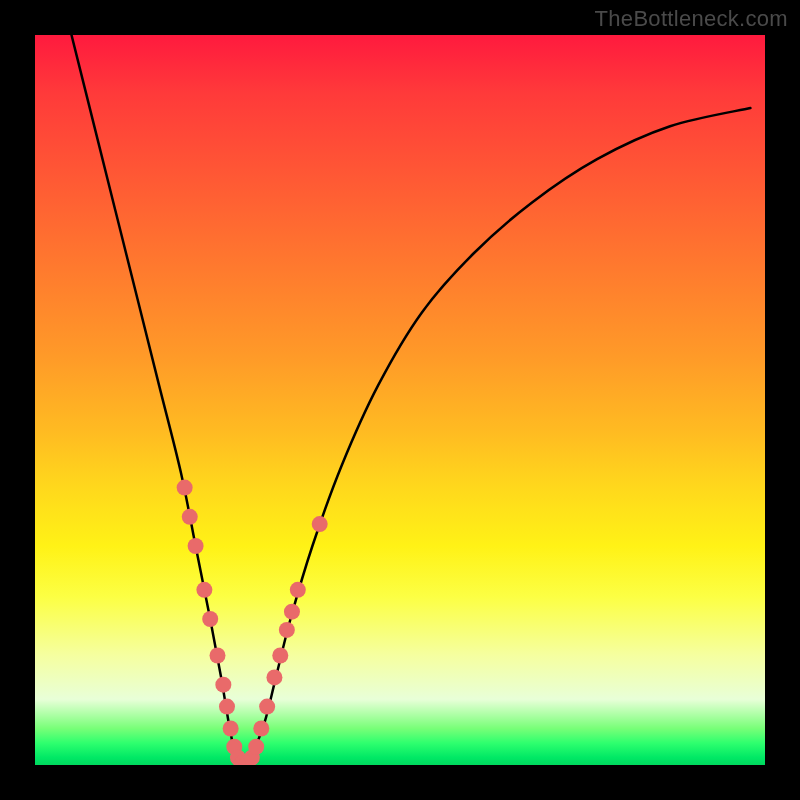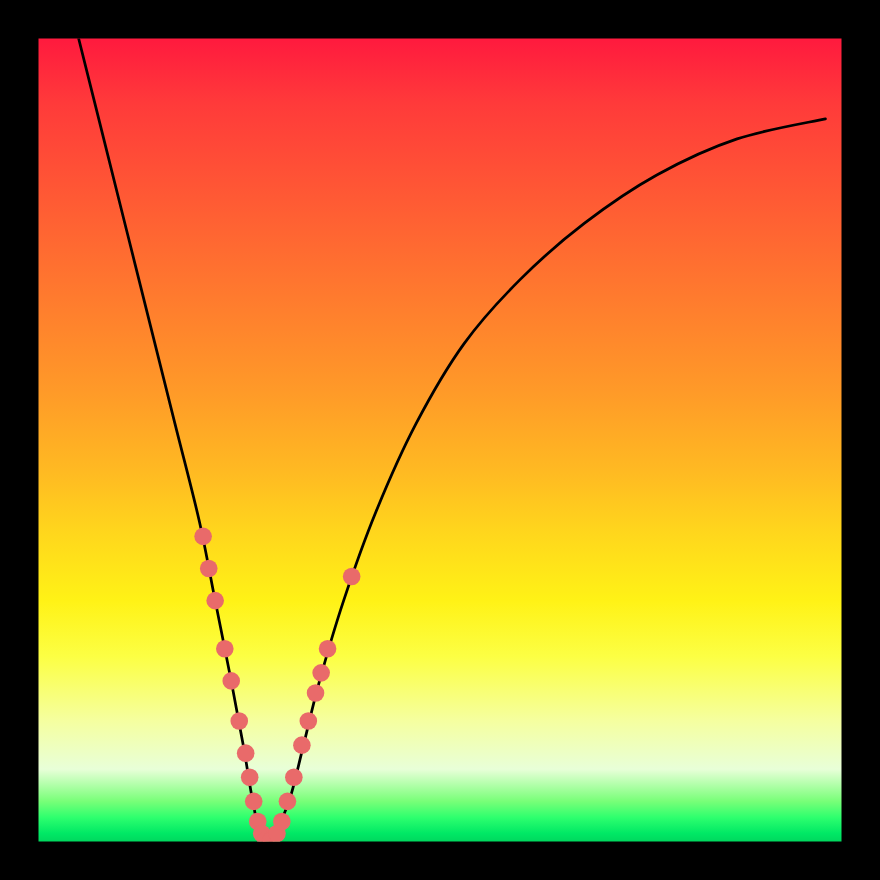--- a/index.html
+++ b/index.html
@@ -88,13 +88,14 @@
           <circle cx="232.14" cy="671.60" r="8" fill="#e96a6a" stroke="#d94f4f" stroke-width="0"></circle>
           <circle cx="239.44" cy="642.40" r="8" fill="#e96a6a" stroke="#d94f4f" stroke-width="0"></circle>
           <circle cx="245.28" cy="620.50" r="8" fill="#e96a6a" stroke="#d94f4f" stroke-width="0"></circle>
           <circle cx="251.85" cy="594.95" r="8" fill="#e96a6a" stroke="#d94f4f" stroke-width="0"></circle>
           <circle cx="256.96" cy="576.70" r="8" fill="#e96a6a" stroke="#d94f4f" stroke-width="0"></circle>
           <circle cx="262.80" cy="554.80" r="8" fill="#e96a6a" stroke="#d94f4f" stroke-width="0"></circle>
           <circle cx="284.70" cy="489.10" r="8" fill="#e96a6a" stroke="#d94f4f" stroke-width="0"></circle>
         </g>
     </svg>
   </div>
+  <div class="watermark">TheBottleneck.com</div>
 </div>
 
 </body></html>

